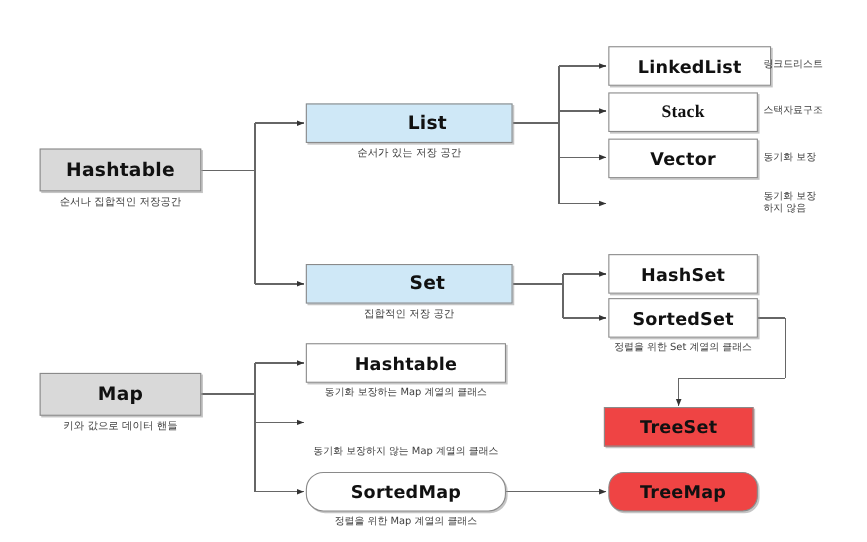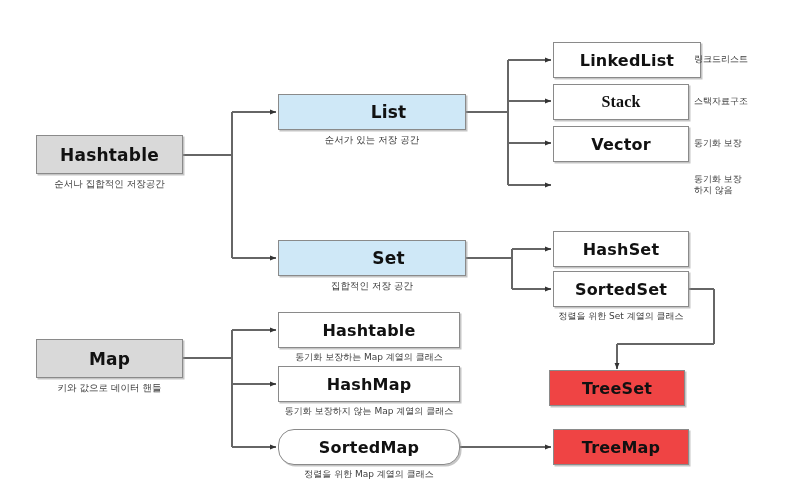--- a/index.html
+++ b/index.html
@@ -131,27 +131,24 @@
   <div class="node n-gray" style="left:36px;top:339px;width:147px;height:39px;font-size:17px;">
     <span class="lbl">Map</span>
   </div>
   <div class="caption cap-c" style="left:26px;top:382px;width:167px;font-size:9.5px;">키와 값으로 데이터 핸들</div>
 
   <div class="node n-white" style="left:278px;top:312px;width:182px;height:36px;font-size:16px;">
     <span class="lbl">Hashtable</span>
   </div>
   <div class="caption cap-c" style="left:258px;top:352px;width:222px;font-size:9px;">동기화 보장하는 Map 계열의 클래스</div>
 
-  <div class="node n-white" style="left:278px;top:366px;width:182px;height:36px;font-size:16px;">
-    <span class="lbl">HashMap</span>
-  </div>
   <div class="caption cap-c" style="left:251px;top:406px;width:236px;font-size:9px;">동기화 보장하지 않는 Map 계열의 클래스</div>
 
   <div class="node n-white" style="left:278px;top:429px;width:182px;height:36px;font-size:16px;border-radius:16px;">
     <span class="lbl">SortedMap</span>
   </div>
   <div class="caption cap-c" style="left:258px;top:469px;width:222px;font-size:9px;">정렬을 위한 Map 계열의 클래스</div>
 
-  <div class="node n-purple" style="left:553px;top:429px;width:136px;height:36px;font-size:16px;">
+  <div class="node n-purple" style="left:553px;top:429px;width:136px;height:36px;font-size:16px;border-radius:14px;">
     <span class="lbl">TreeMap</span>
   </div>
 
 </div>
 
 </body></html>

